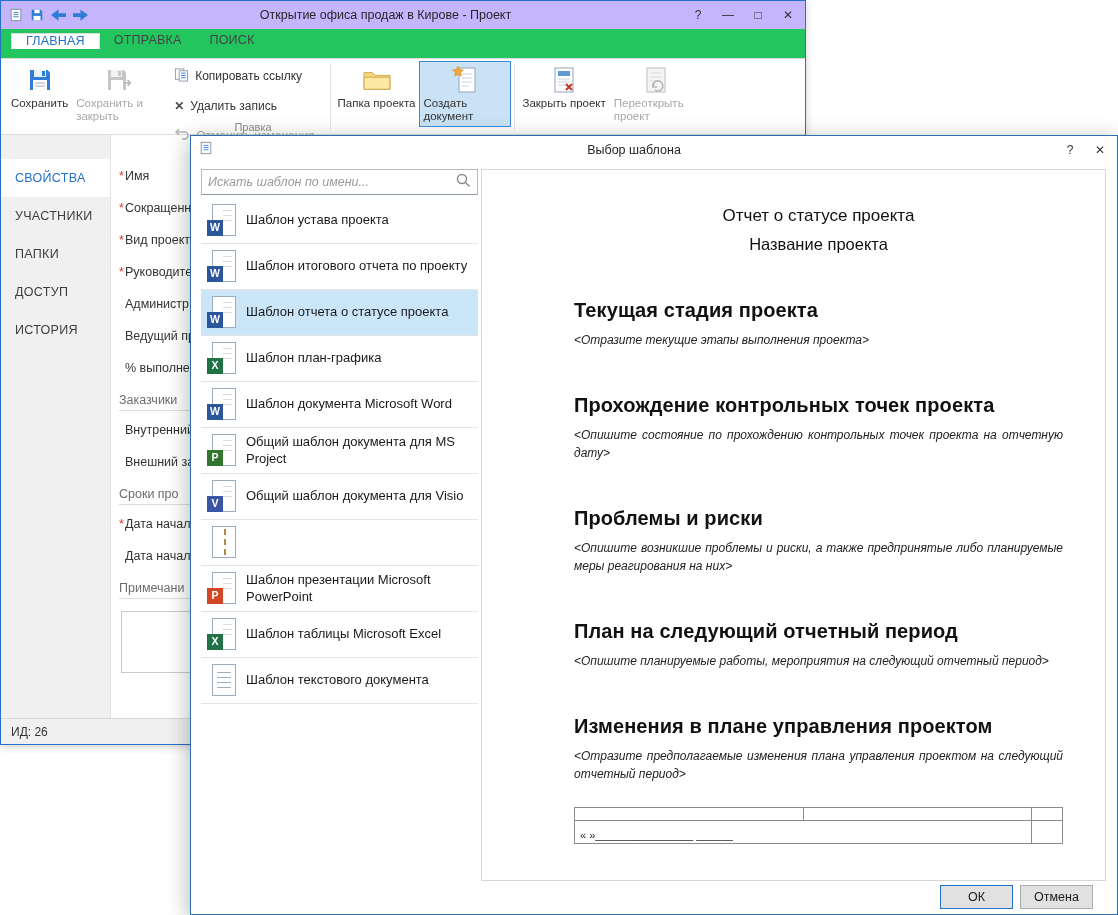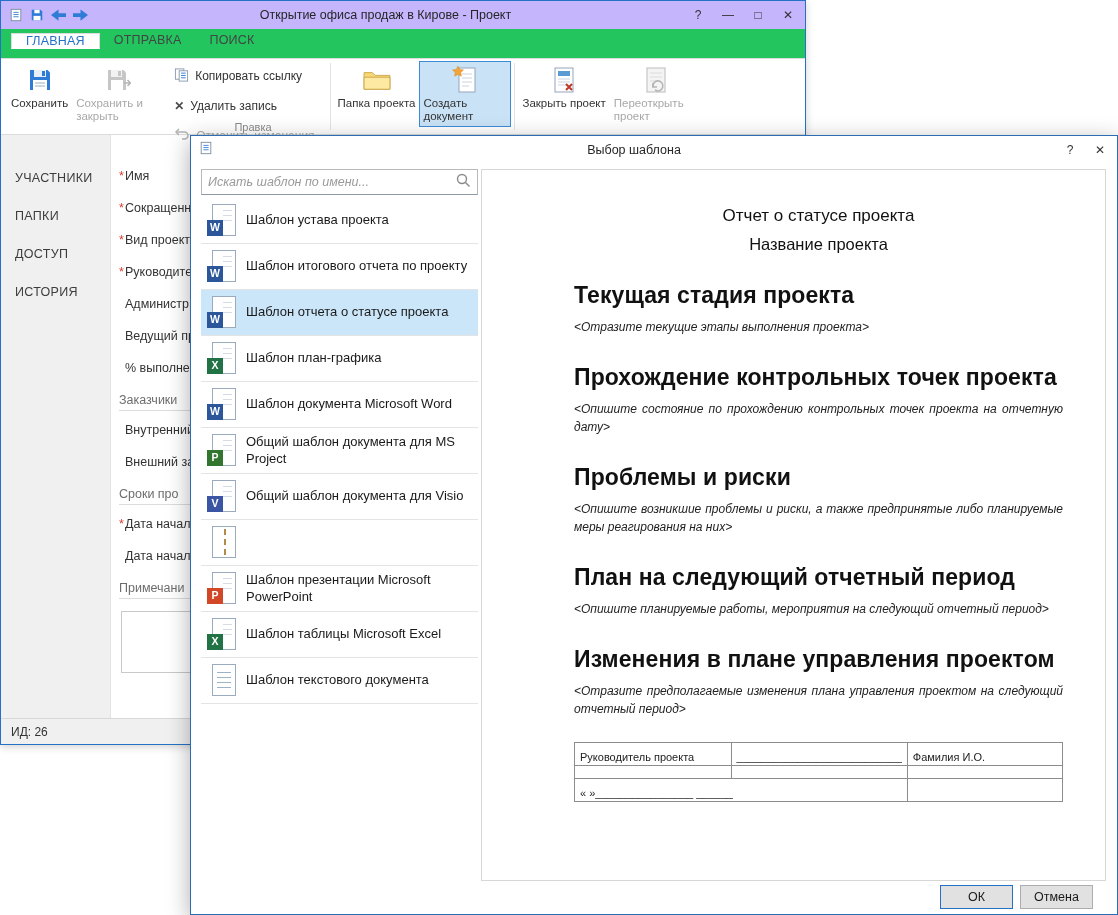--- a/index.html
+++ b/index.html
@@ -73,21 +73,21 @@
     background:repeating-linear-gradient(to bottom,#9db0c4 0,#9db0c4 1px,transparent 1px,transparent 5px)}
   .word-file-icon .file-page::after,.excel-file-icon .file-page::after,.project-file-icon .file-page::after,
   .visio-file-icon .file-page::after,.powerpoint-file-icon .file-page::after{
     content:"";position:absolute;left:10px;right:3px;top:5px;height:14px;
     background:repeating-linear-gradient(to bottom,#d4dde6 0,#d4dde6 1px,transparent 1px,transparent 5px)}
   
   .preview{position:absolute;left:290px;top:33px;width:625px;height:712px;border:1px solid #d7d7d7;background:#fff;
     overflow:hidden;padding:36px 42px 0 92px}
   .doc-title{text-align:center;font-size:17px;color:#111;margin-bottom:9px}
   .doc-subtitle{text-align:center;font-size:16.5px;color:#111}
-  .doc-h{font-size:23px;font-weight:bold;color:#111;margin-top:28px;margin-bottom:9px;letter-spacing:.1px}
+  .doc-h{font-size:20px;font-weight:bold;color:#111;margin-top:45px;margin-bottom:9px;letter-spacing:.1px}
   .doc-sec:first-of-type .doc-h{margin-top:39px}
   .doc-hint{font-size:12px;font-style:italic;color:#222;text-align:justify;line-height:1.5}
   .sig-table{width:100%;border-collapse:collapse;margin-top:24px;font-size:11px;color:#222}
   .sig-table td{border:1px solid #8c8c8c;padding:2px 5px;vertical-align:bottom}
   .sig-r1 td{height:23px}
   .sig-r2 td{height:13px}
   .sig-r3 td{height:23px;white-space:nowrap;overflow:hidden}
   
   .dlg-buttons{position:absolute;right:24px;bottom:5px;display:flex;gap:7px}
   .btn{min-width:73px;height:24px;background:#e1e1e1;border:1px solid #adadad;font-size:12.5px;color:#1a1a1a;
@@ -232,20 +232,21 @@
               <path d="M10 17v4h4" fill="none" stroke="#b5b5b5" stroke-width="1.6"></path>
             </svg>
         </span>
         <span>Переоткрыть проект</span>
       </div>
       <div class="rgroup-label">Правка</div>
     </div>
 
     <div class="mw-body">
       <div class="sidebar">
+        <div class="sb-item active">СВОЙСТВА</div>
         <div class="sb-item">УЧАСТНИКИ</div>
         <div class="sb-item">ПАПКИ</div>
         <div class="sb-item">ДОСТУП</div>
         <div class="sb-item">ИСТОРИЯ</div>
       </div>
       <div class="form-area">
         <div class="form-row">
             <span class="req">*</span>
             <span>Имя</span>
           </div>
@@ -421,25 +422,20 @@
         <div class="doc-h">План на следующий отчетный период</div>
         <div class="doc-hint">&lt;Опишите планируемые работы, мероприятия на следующий отчетный период&gt;</div>
       </div>
       <div class="doc-sec">
         <div class="doc-h">Изменения в плане управления проектом</div>
         <div class="doc-hint">&lt;Отразите предполагаемые изменения плана управления проектом на следующий отчетный период&gt;</div>
       </div>
 
       <table class="sig-table">
         <tbody>
-            <tr class="sig-r1">
-          <td style="width:33%">Руководитель проекта</td>
-          <td style="width:34%">___________________________</td>
-          <td style="width:33%">Фамилия И.О.</td>
-        </tr>
         <tr class="sig-r2">
           <td></td>
           <td></td>
           <td></td>
         </tr>
         <tr class="sig-r3">
           <td colspan="2">« »________________  ______</td>
           <td></td>
         </tr>
       </tbody>

